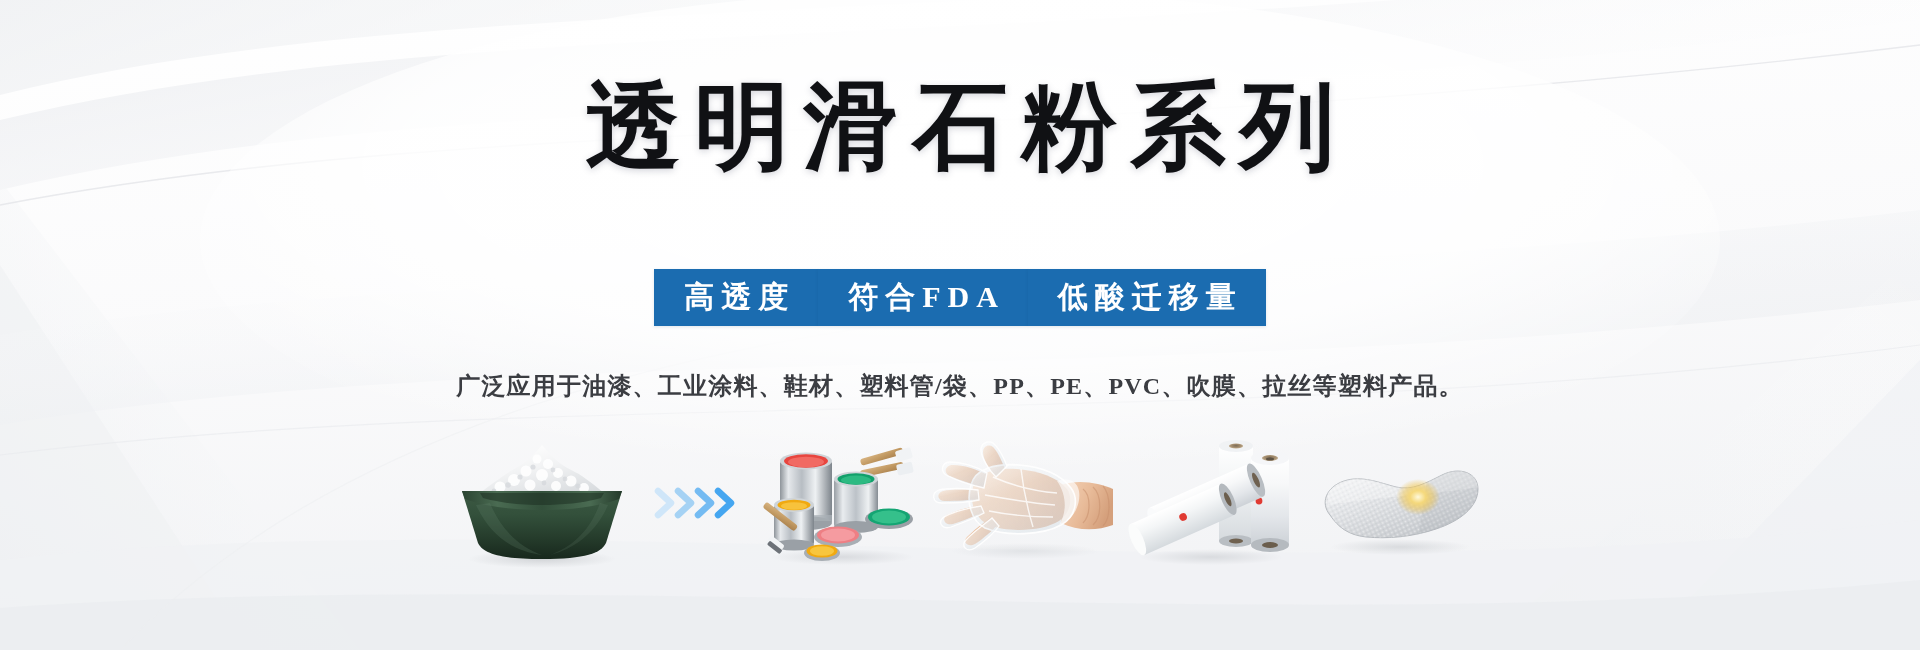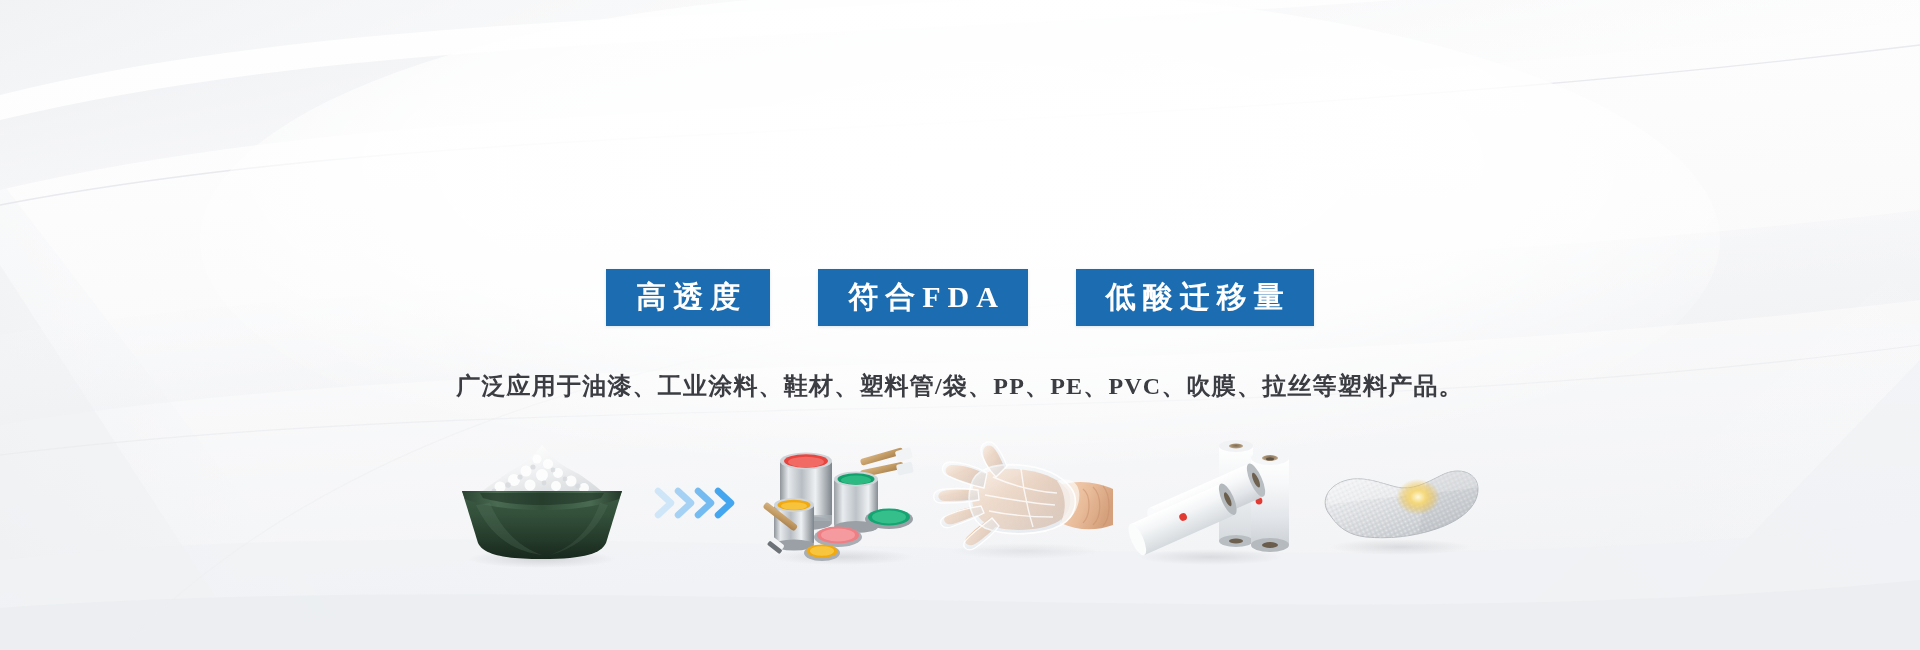--- a/index.html
+++ b/index.html
@@ -41,21 +41,20 @@
     white-space:nowrap;
   }
 
   
   .badge-row {
     position:absolute;
     top:269px; left:0; width:1920px;
     display:flex;
     justify-content:center;
     align-items:center;
-    gap:48px;
   }
   .badge {
     background:#1b6cb0;
     color:#ffffff;
     font-family:"Liberation Serif", "DejaVu Serif", serif;
     font-weight:700;
     font-size:30px;
     line-height:1;
     letter-spacing:7px;
     text-indent:7px;
@@ -167,20 +166,23 @@
       <path d="M0 608 C 600 566, 1320 640, 1920 580 L1920 650 L0 650 Z" fill="#eaecef" opacity="0.7"></path>
 
       <path d="M0 205 C 500 110, 1060 150, 1920 45" fill="none" stroke="#e3e5e9" stroke-width="1.4" opacity="0.8"></path>
       <path d="M0 455 C 560 385, 1240 435, 1920 345" fill="none" stroke="#e7e9ec" stroke-width="1.2" opacity="0.6"></path>
       <path d="M120 650 C 330 430, 690 330, 1120 300" fill="none" stroke="#eceef1" stroke-width="1.2" opacity="0.55"></path>
 
       <ellipse cx="960" cy="240" rx="760" ry="250" fill="url(#gCenterGlow)"></ellipse>
     </svg>
   </div>
 
+  <div class="title-wrap">
+    <h1 class="main-title">透明滑石粉系列</h1>
+  </div>
 
   <div class="badge-row">
     <span class="badge">高透度</span>
     <span class="badge">符合FDA</span>
     <span class="badge">低酸迁移量</span>
   </div>
 
   <div class="desc-wrap">
     <p class="desc">广泛应用于油漆、工业涂料、鞋材、塑料管/袋、PP、PE、PVC、吹膜、拉丝等塑料产品。</p>
   </div>

